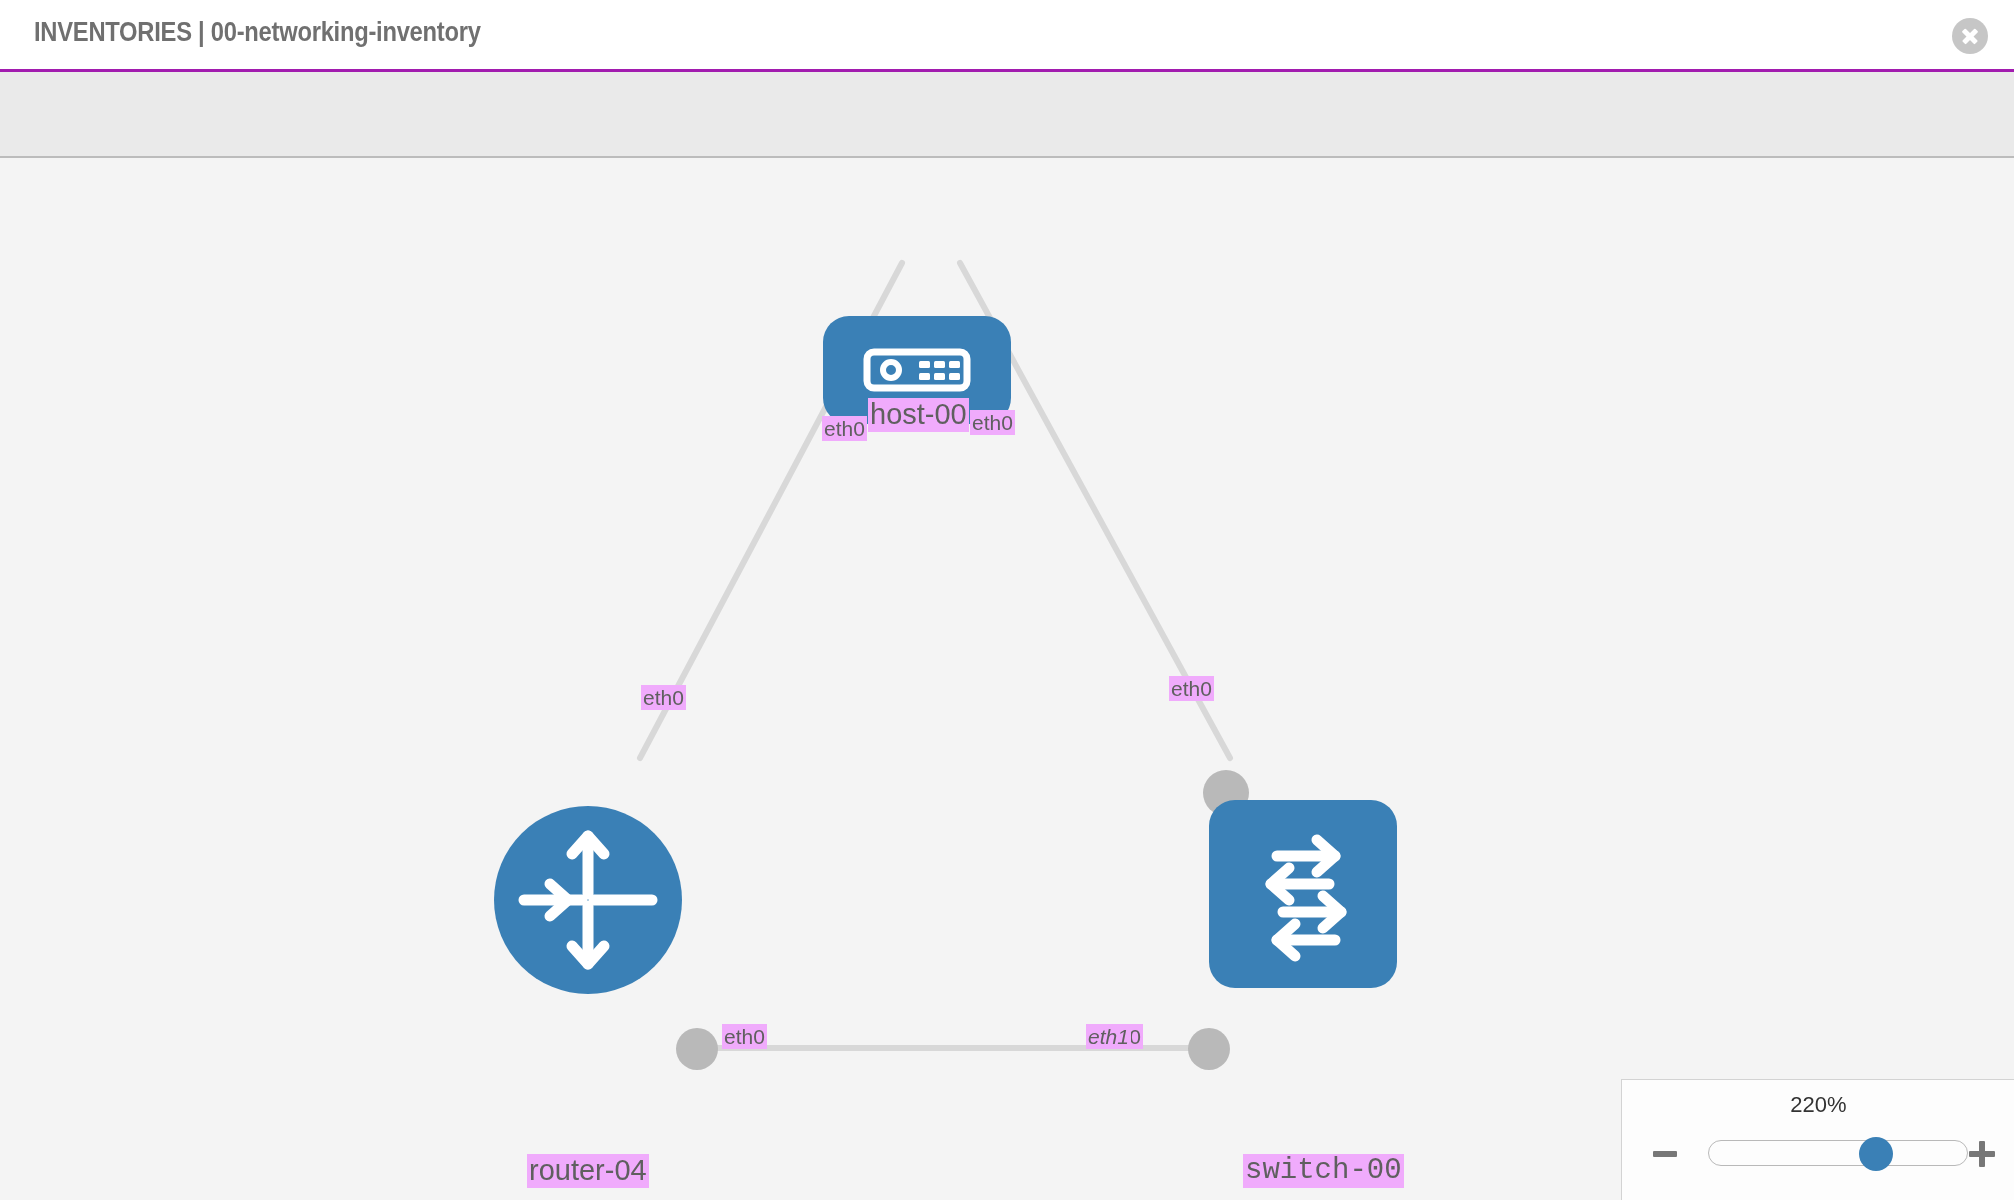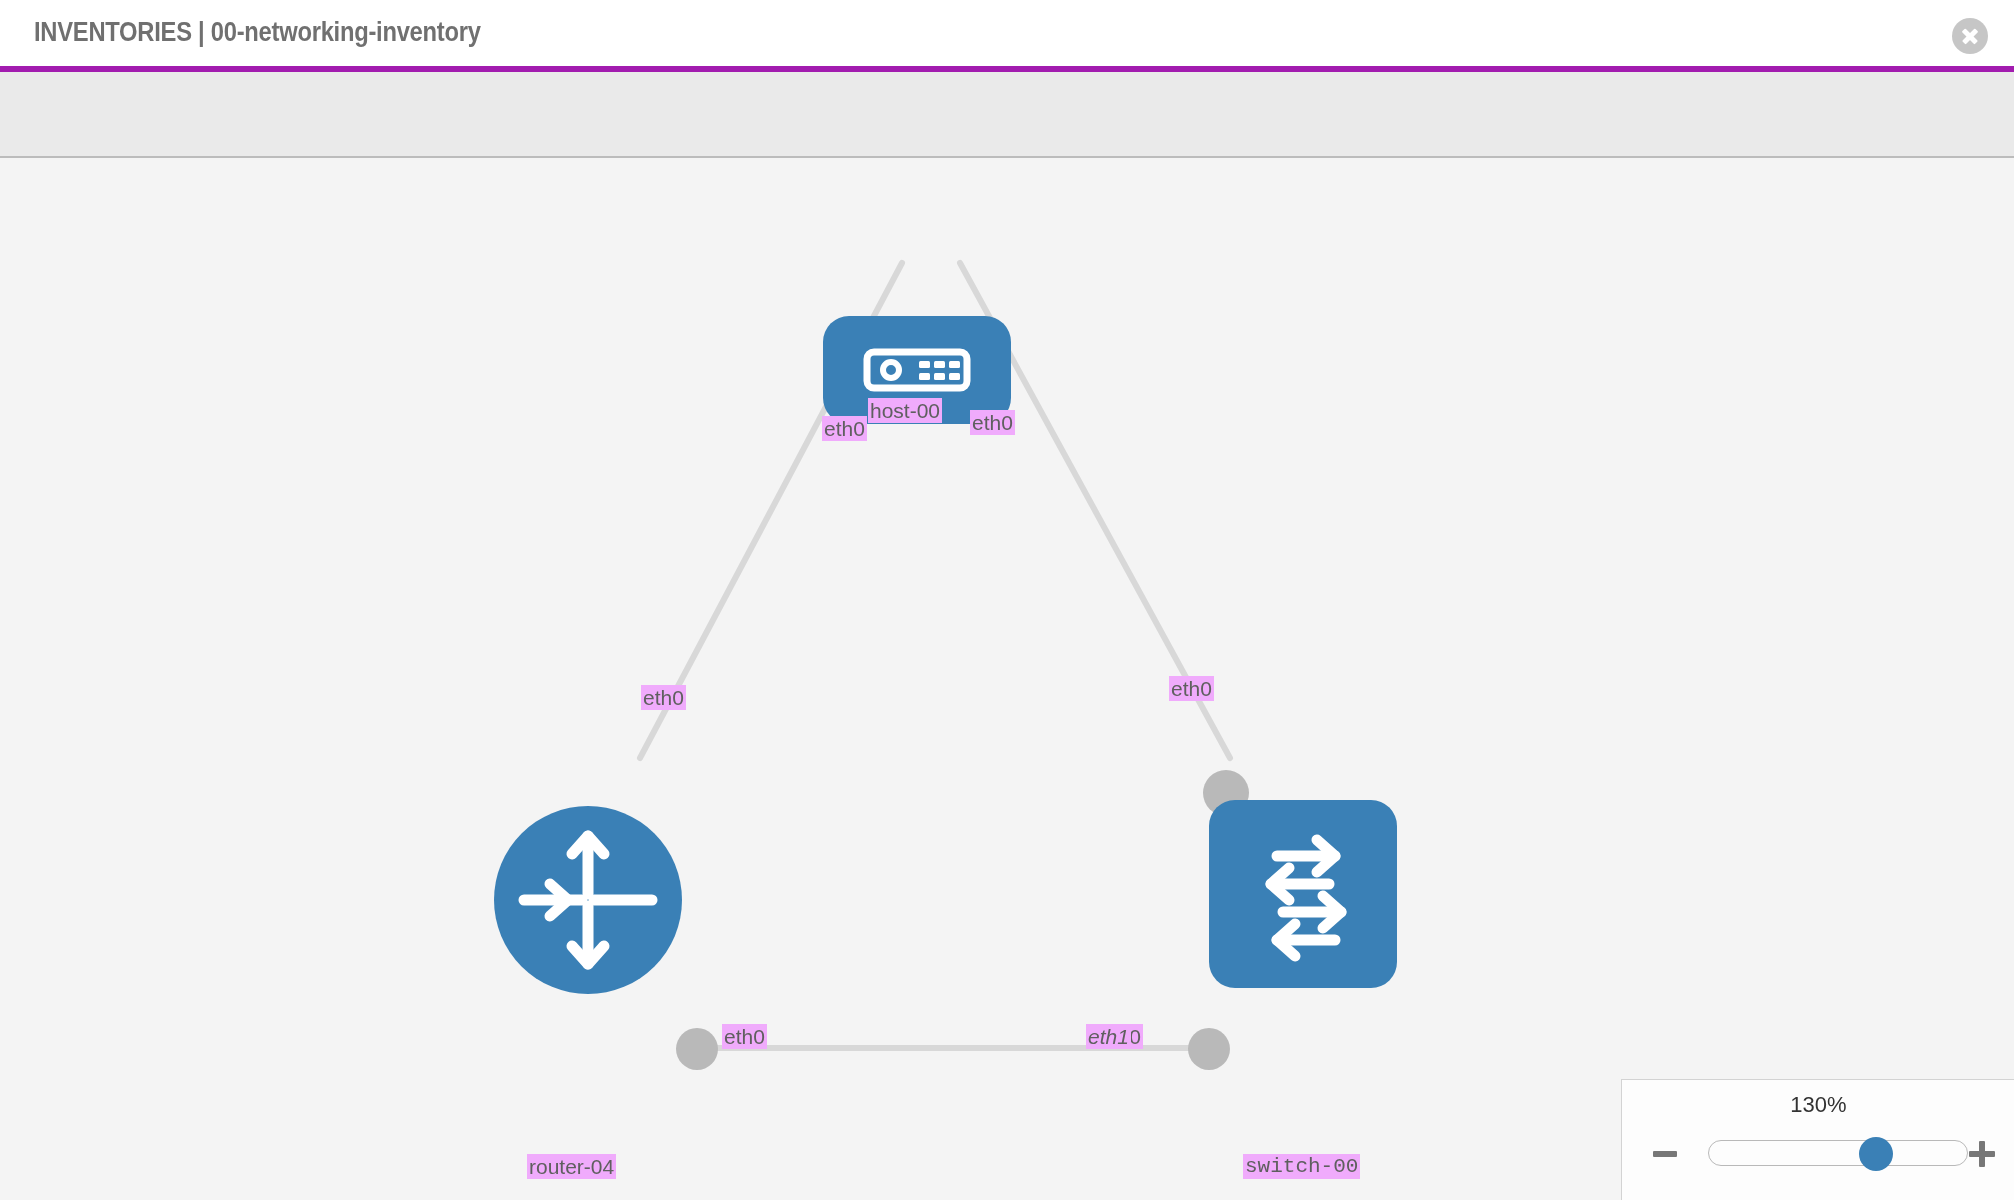--- a/index.html
+++ b/index.html
@@ -19,21 +19,21 @@
     background: #ffffff;
   }
 
   
   .header {
     position: absolute;
     left: 0; top: 0;
     width: 2014px;
     height: 72px;
     background: #ffffff;
-    border-bottom: 6px solid #a21caf;
+    border-bottom: 3px solid #a21caf;
     box-sizing: border-box;
     padding-left: 40px;
   }
   .page-title {
     position: absolute;
     left: 34px;
     top: 17px;
     font-size: 27px;
     font-weight: bold;
     color: #707070;
@@ -164,21 +164,21 @@
   
   .lbl {
     position: absolute;
     background: #f0abfc;
     color: #5f5f5f;
     white-space: nowrap;
     line-height: 1.1;
     padding: 1px 2px;
   }
   .lbl-if   { font-size: 21px; }
-  .lbl-node { font-size: 21px; }
+  .lbl-node { font-size: 29px; }
 
   
   .zoom-panel {
     position: absolute;
     left: 1621px;
     top: 1079px;
     width: 393px;
     height: 121px;
     background: #fdfdfd;
     border: 1px solid #d3d3d3;
@@ -368,21 +368,21 @@
 
     <div class="lbl lbl-if" style="left:1086px; top:866px;font-style:italic;">eth1</div>
 
     <div class="lbl lbl-node" style="left:527px; top:996px;">router-04</div>
 
     <div class="lbl lbl-node" style="left:1243px; top:996px;font-family:Liberation Mono, monospace;">switch-00</div>
 
   </div>
 
   <div class="zoom-panel">
-    <div class="zoom-pct">130%</div>
+    <div class="zoom-pct">220%</div>
     <div class="zoom-row">
       <div class="zoom-minus"></div>
       <div class="zoom-track">
         <div class="zoom-thumb"></div>
       </div>
       <div class="zoom-plus"></div>
     </div>
   </div>
 
 </div>

